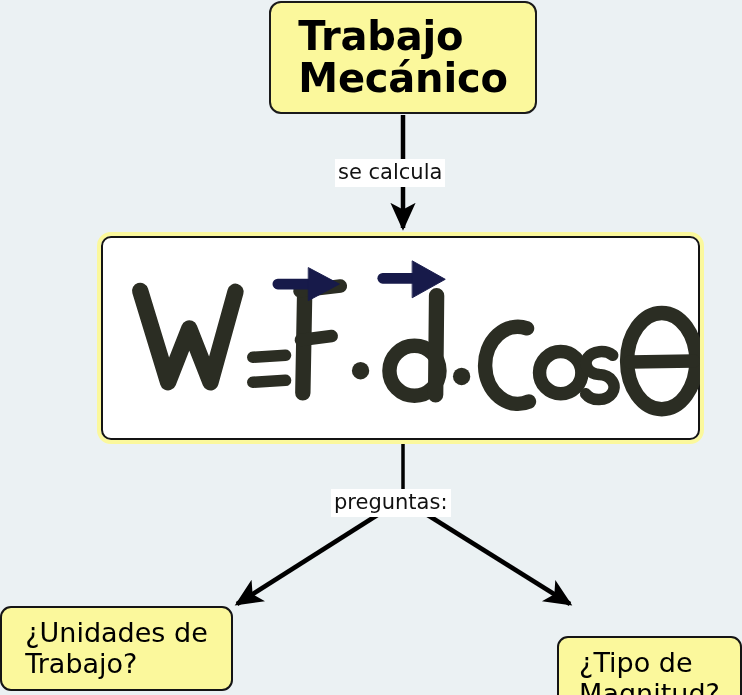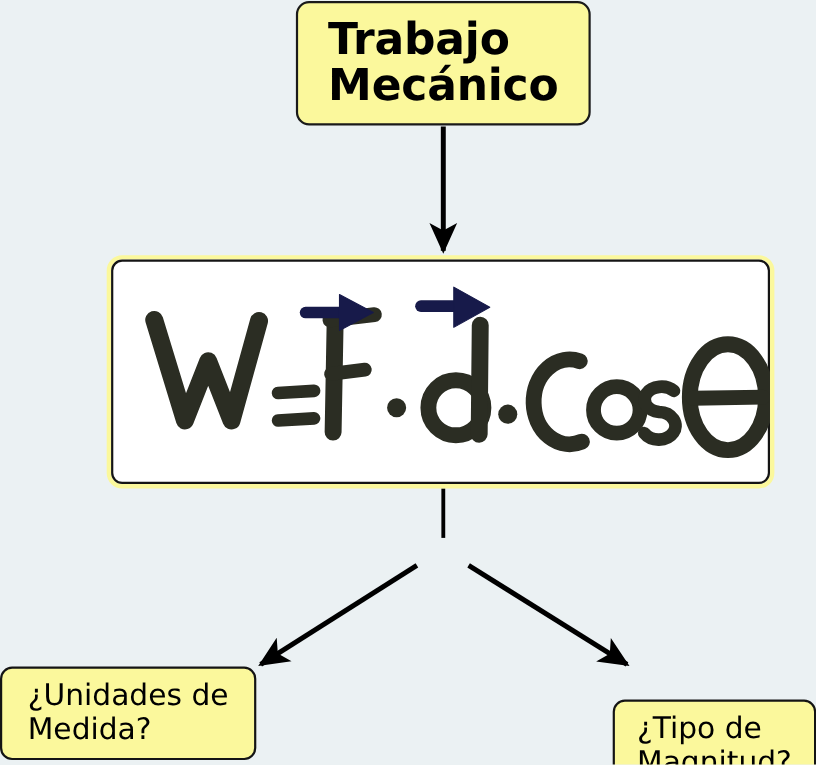--- a/index.html
+++ b/index.html
@@ -201,23 +201,25 @@
           <path d="M208 33 L240 50 L208 67 Z"></path>
           <path d="M285 44 L322 44" stroke-width="11" fill="none"></path>
           <path d="M316 26 L350 45 L316 64 Z"></path>
         </g>
       </svg>
     </div>
   </div>
 
   <div class="node" id="node-leaf-left">
     <span class="node-label">¿Unidades de
-Medida?</span>
+Trabajo?</span>
   </div>
 
   <div class="node" id="node-leaf-right">
     <span class="node-label">¿Tipo de
 Magnitud?</span>
   </div>
 
-
+  <div class="edge-label" id="edge-label-calcula">se calcula</div>
+
+  <div class="edge-label" id="edge-label-preguntas">preguntas:</div>
 
 </div>
 
 </body></html>

